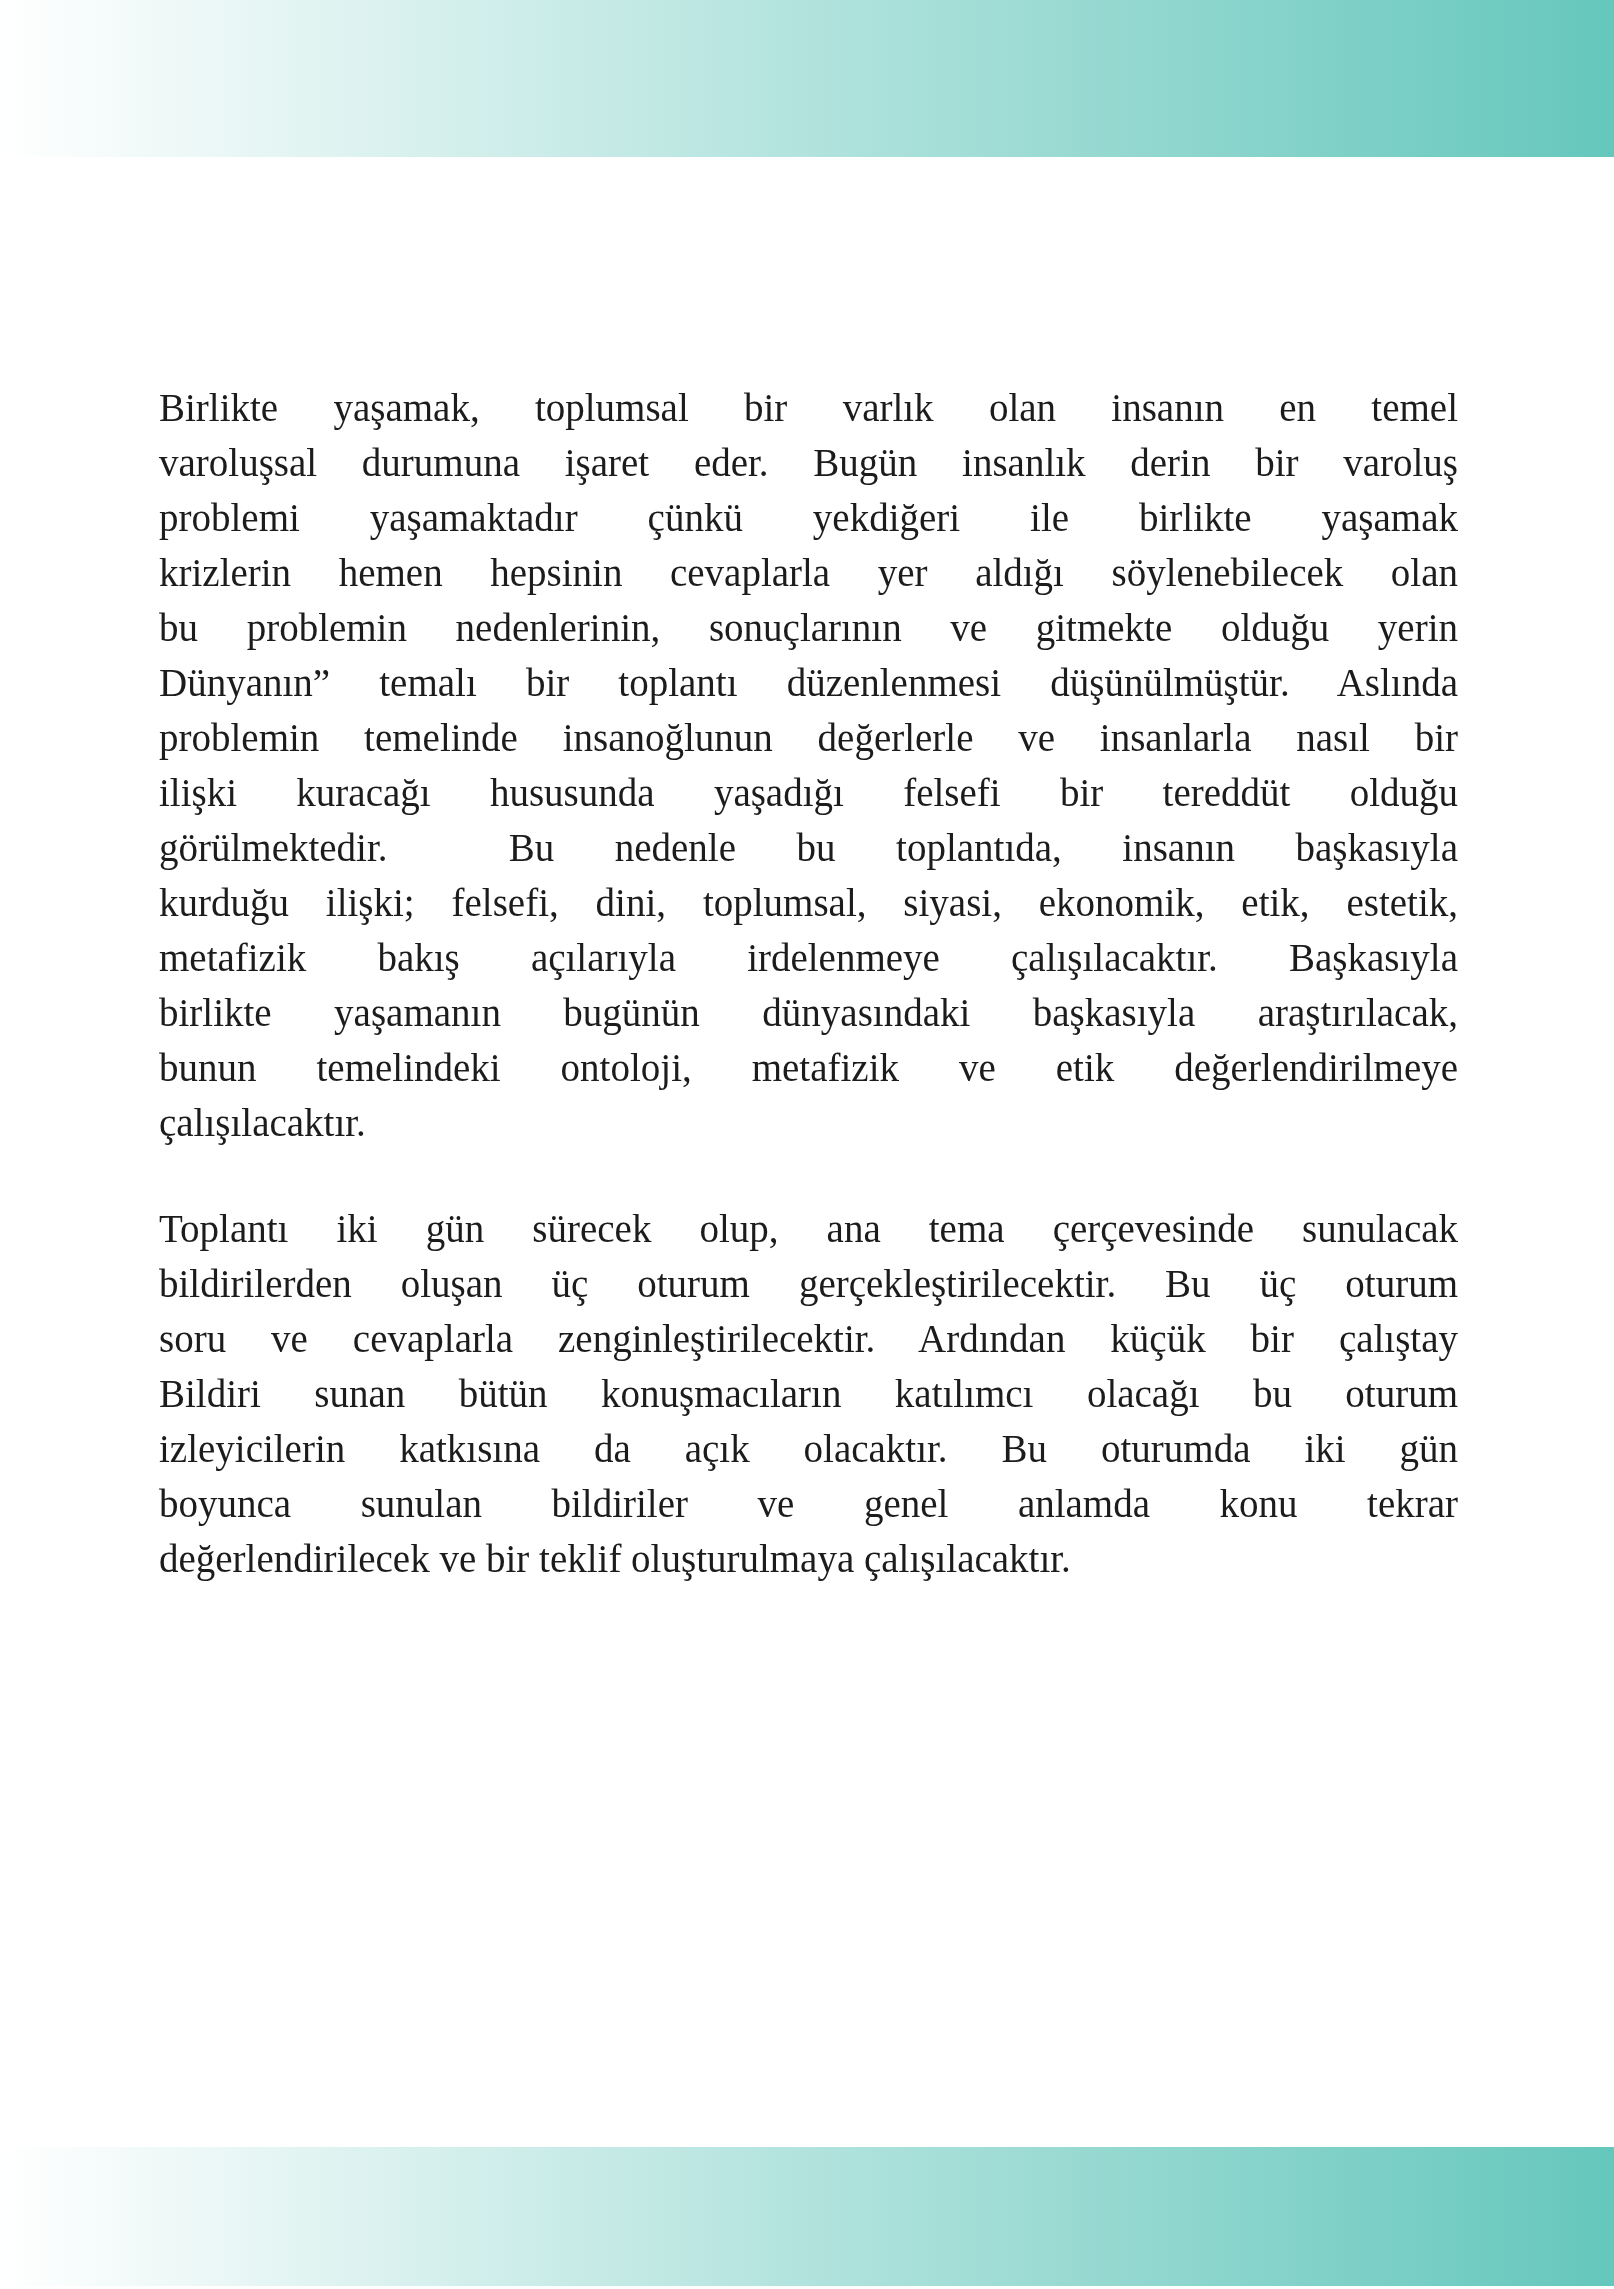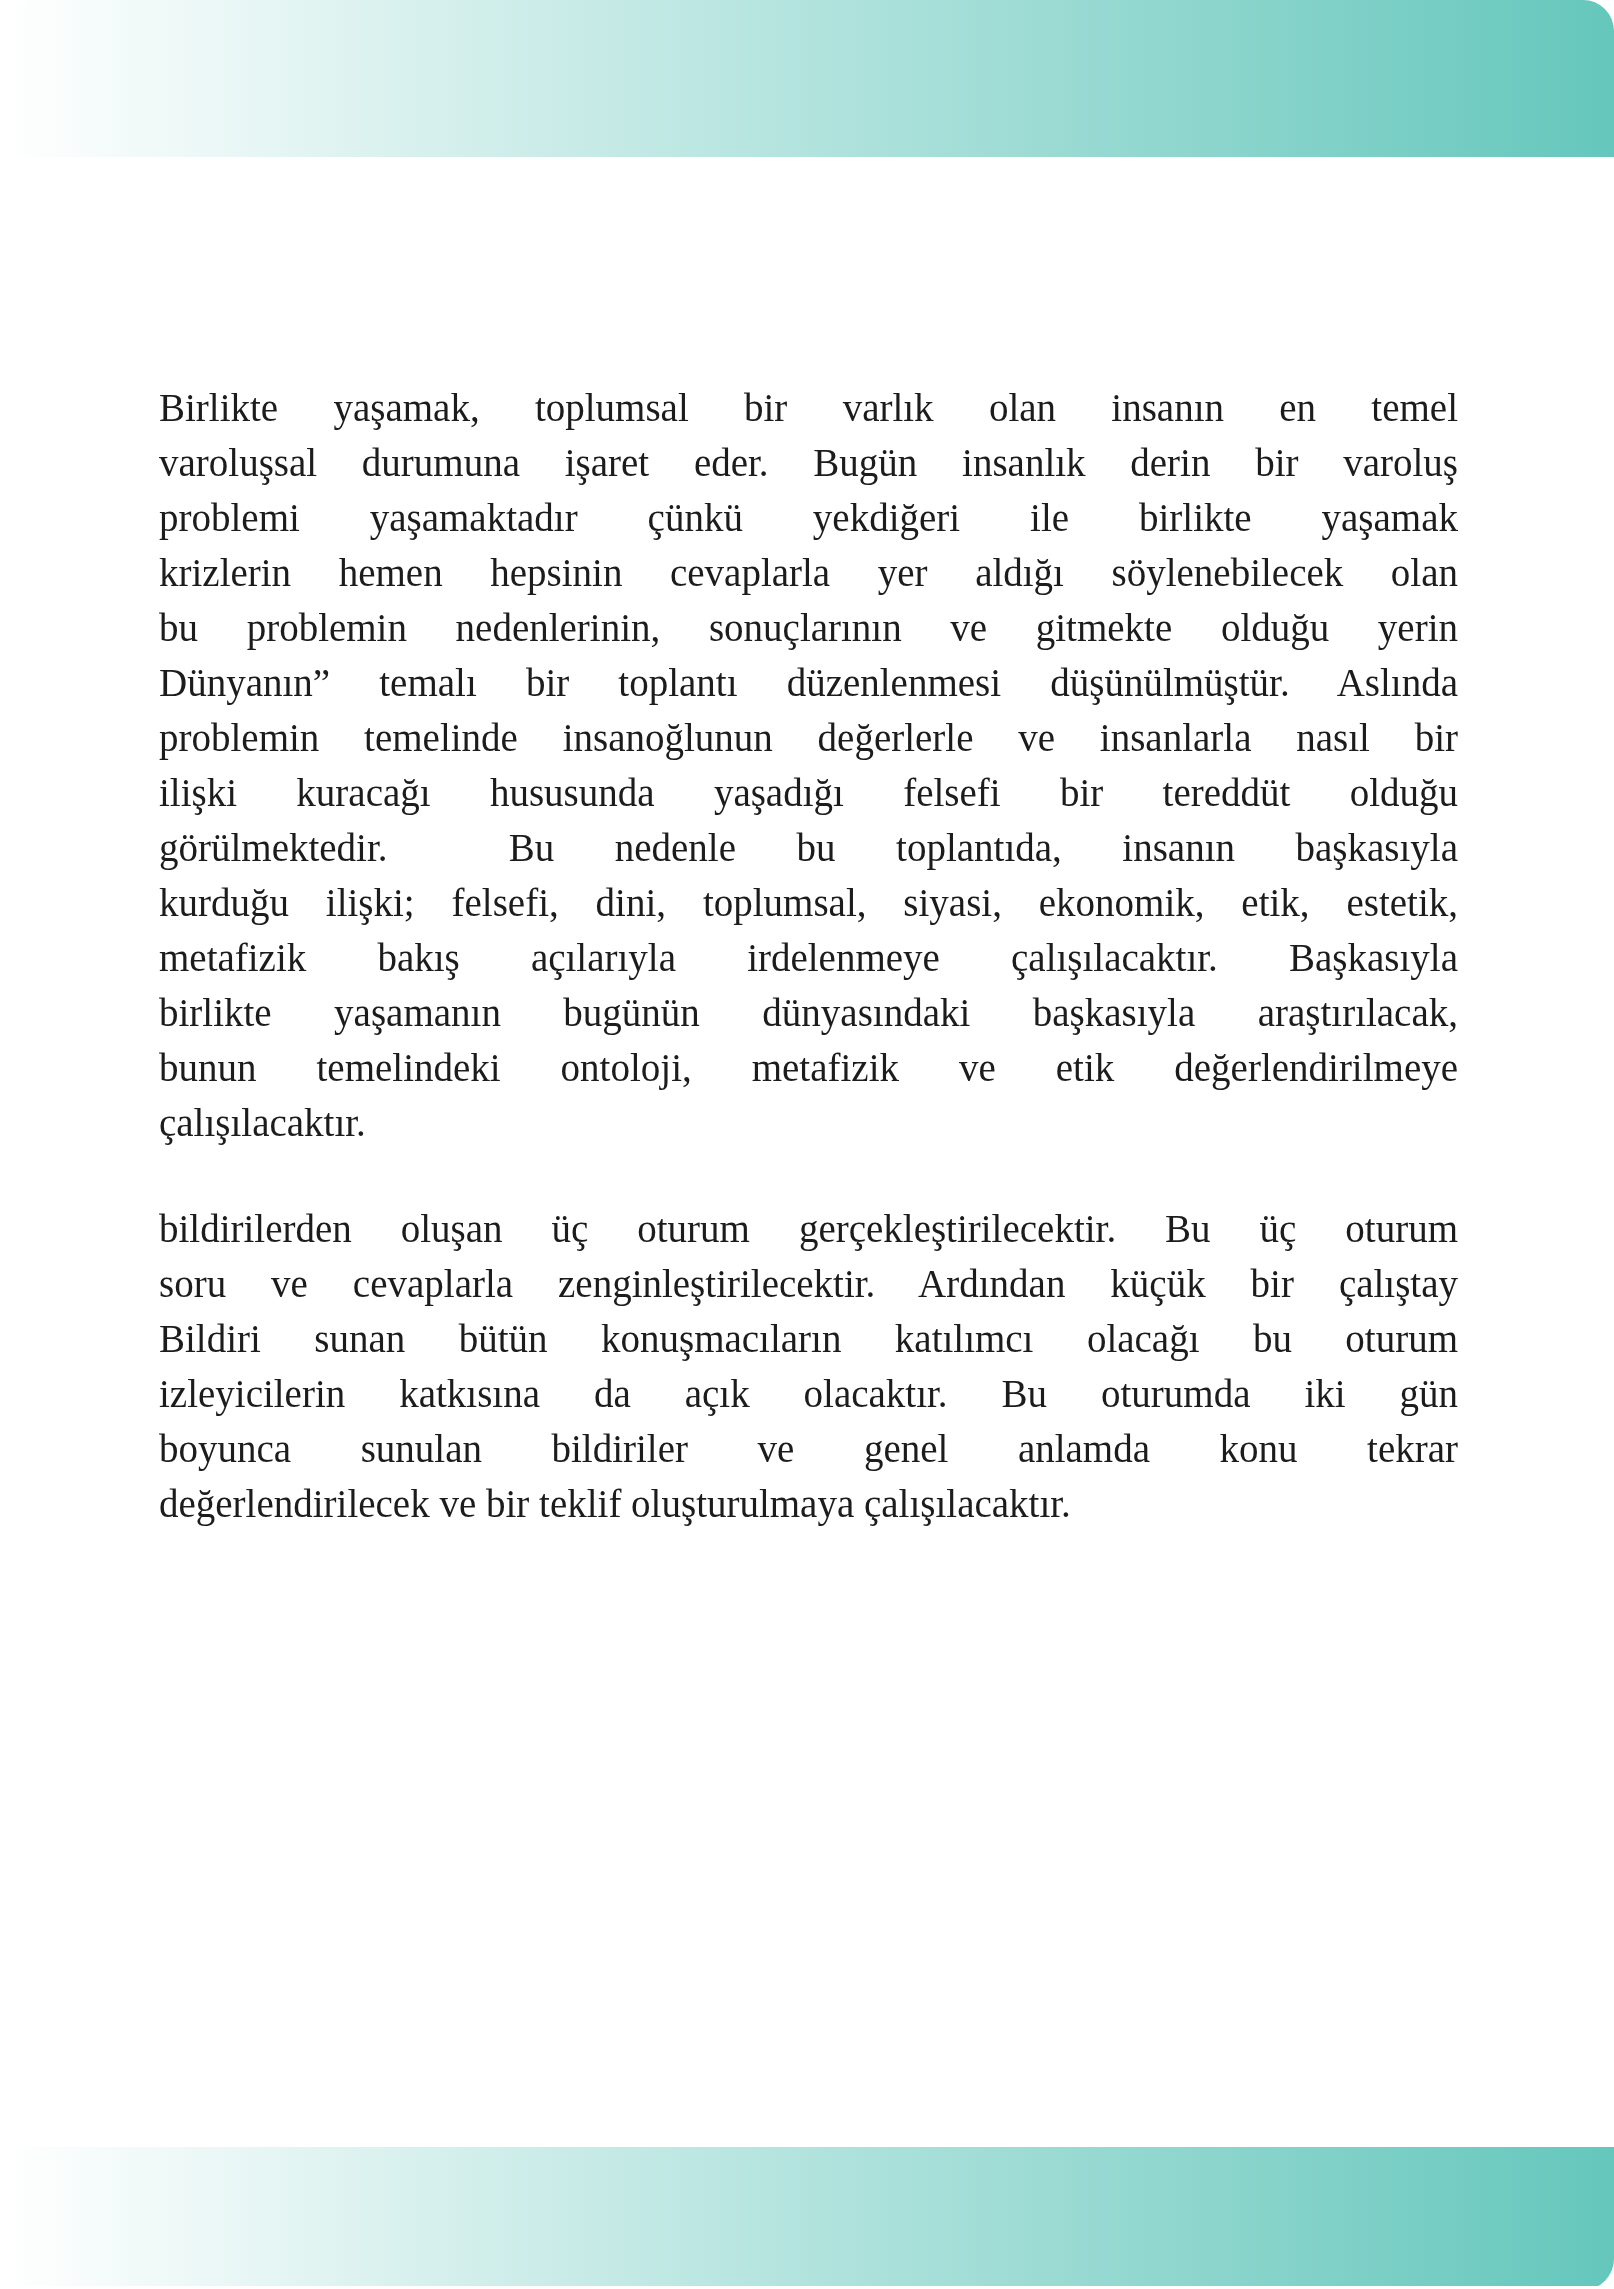--- a/index.html
+++ b/index.html
@@ -47,21 +47,21 @@
     text-align-last: justify;
     white-space: nowrap;
   }
   .line.last {
     text-align-last: left;
   }
 </style>
 </head>
 <body>
 
-<div class="page" style="background: rgb(255, 255, 255); border-radius: 31px;">
+<div class="page" style="background: rgb(255, 255, 255);">
   <div class="gradient-bar top" style="background: linear-gradient(to right, rgb(255, 255, 255), rgb(101, 199, 188));"></div>
 
   <main class="content" style="color: rgb(28, 28, 28);">
 
   <div class="paragraph">
         <div class="line">Birlikte yaşamak, toplumsal bir varlık olan insanın en temel</div>
         <div class="line">varoluşsal durumuna işaret eder. Bugün insanlık derin bir varoluş</div>
         <div class="line">problemi yaşamaktadır çünkü yekdiğeri ile birlikte yaşamak</div>
         <div class="line">krizlerin hemen hepsinin cevaplarla yer aldığı söylenebilecek olan</div>
         <div class="line">bu problemin nedenlerinin, sonuçlarının ve gitmekte olduğu yerin</div>
@@ -69,20 +69,21 @@
         <div class="line">problemin temelinde insanoğlunun değerlerle ve insanlarla nasıl bir</div>
         <div class="line">ilişki kuracağı hususunda yaşadığı felsefi bir tereddüt olduğu</div>
         <div class="line">görülmektedir.&nbsp; Bu nedenle bu toplantıda, insanın başkasıyla</div>
         <div class="line">kurduğu ilişki; felsefi, dini, toplumsal, siyasi, ekonomik, etik, estetik,</div>
         <div class="line">metafizik bakış açılarıyla irdelenmeye çalışılacaktır. Başkasıyla</div>
         <div class="line">birlikte yaşamanın bugünün dünyasındaki başkasıyla araştırılacak,</div>
         <div class="line">bunun temelindeki ontoloji, metafizik ve etik değerlendirilmeye</div>
         <div class="line last">çalışılacaktır.</div>
       </div>
       <div class="paragraph">
+        <div class="line">Toplantı iki gün sürecek olup, ana tema çerçevesinde sunulacak</div>
         <div class="line">bildirilerden oluşan üç oturum gerçekleştirilecektir. Bu üç oturum</div>
         <div class="line">soru ve cevaplarla zenginleştirilecektir. Ardından küçük bir çalıştay</div>
         <div class="line">Bildiri sunan bütün konuşmacıların katılımcı olacağı bu oturum</div>
         <div class="line">izleyicilerin katkısına da açık olacaktır. Bu oturumda iki gün</div>
         <div class="line">boyunca sunulan bildiriler ve genel anlamda konu tekrar</div>
         <div class="line last">değerlendirilecek ve bir teklif oluşturulmaya çalışılacaktır.</div>
       </div>
     </main>
 
   <div class="gradient-bar bottom" style="background: linear-gradient(to right, rgb(255, 255, 255), rgb(101, 199, 188));"></div>

